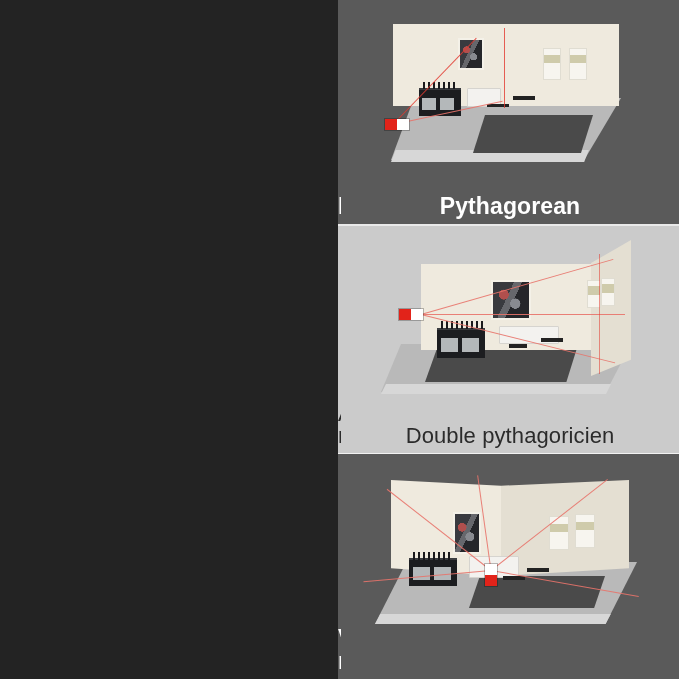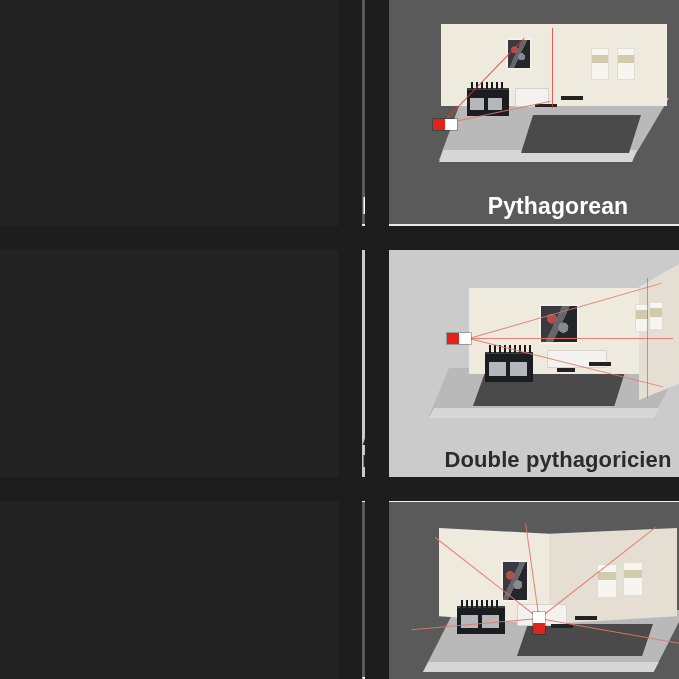--- a/index.html
+++ b/index.html
@@ -6,38 +6,37 @@
   body{width:679px;height:679px;overflow:hidden;
        font-family:"Liberation Sans","DejaVu Sans",sans-serif;}
 
   .grid{
     width:679px;height:679px;
     display:grid;
     grid-template-columns:338px 3px 338px;
     grid-template-rows:226px 227px 226px;
     background:#1d1d1d;
     box-sizing:border-box;
-    gap:24px;
   }
   .vdiv{background:#232323;}
 
   .panel{position:relative;overflow:hidden;box-sizing:border-box;
          display:flex;flex-direction:column;align-items:center;justify-content:flex-start;}
   .panel.dark{background:#5a5a5a;}
   .panel.light{background:#cbcbcb;}
   .panel.rowtop{border-bottom:2px solid #e9e9e9;}
   .panel.rowmidbot{border-top:1px solid #f2f2f2;}
 
   .stage{position:relative;width:100%;height:175px;}
   .caption{
     position:absolute;left:0;right:0;bottom:6px;text-align:center;
     font-size:23px;letter-spacing:.1px;line-height:1;
   }
   .cap-dark{color:#ffffff;font-weight:700;}
-  .cap-light{color:#2b2b2b;font-weight:700;font-size:22px;}
+  .cap-light{color:#2b2b2b;font-weight:400;font-size:22px;}
   .cap-sm{font-size:21px;}
   .wall{position:absolute;background:#efeade;}
   .wall-sh{background:#e4dfd2;}
   .floor{position:absolute;background:#b9b9b9;}
   .floor-lip{position:absolute;background:#d7d7d7;}
   .rug{position:absolute;background:#4a4a4a;}
 
   .art{position:absolute;background:#2e2f33;border:2px solid #f4f1e8;}
   .art i{position:absolute;inset:0;
     background:

